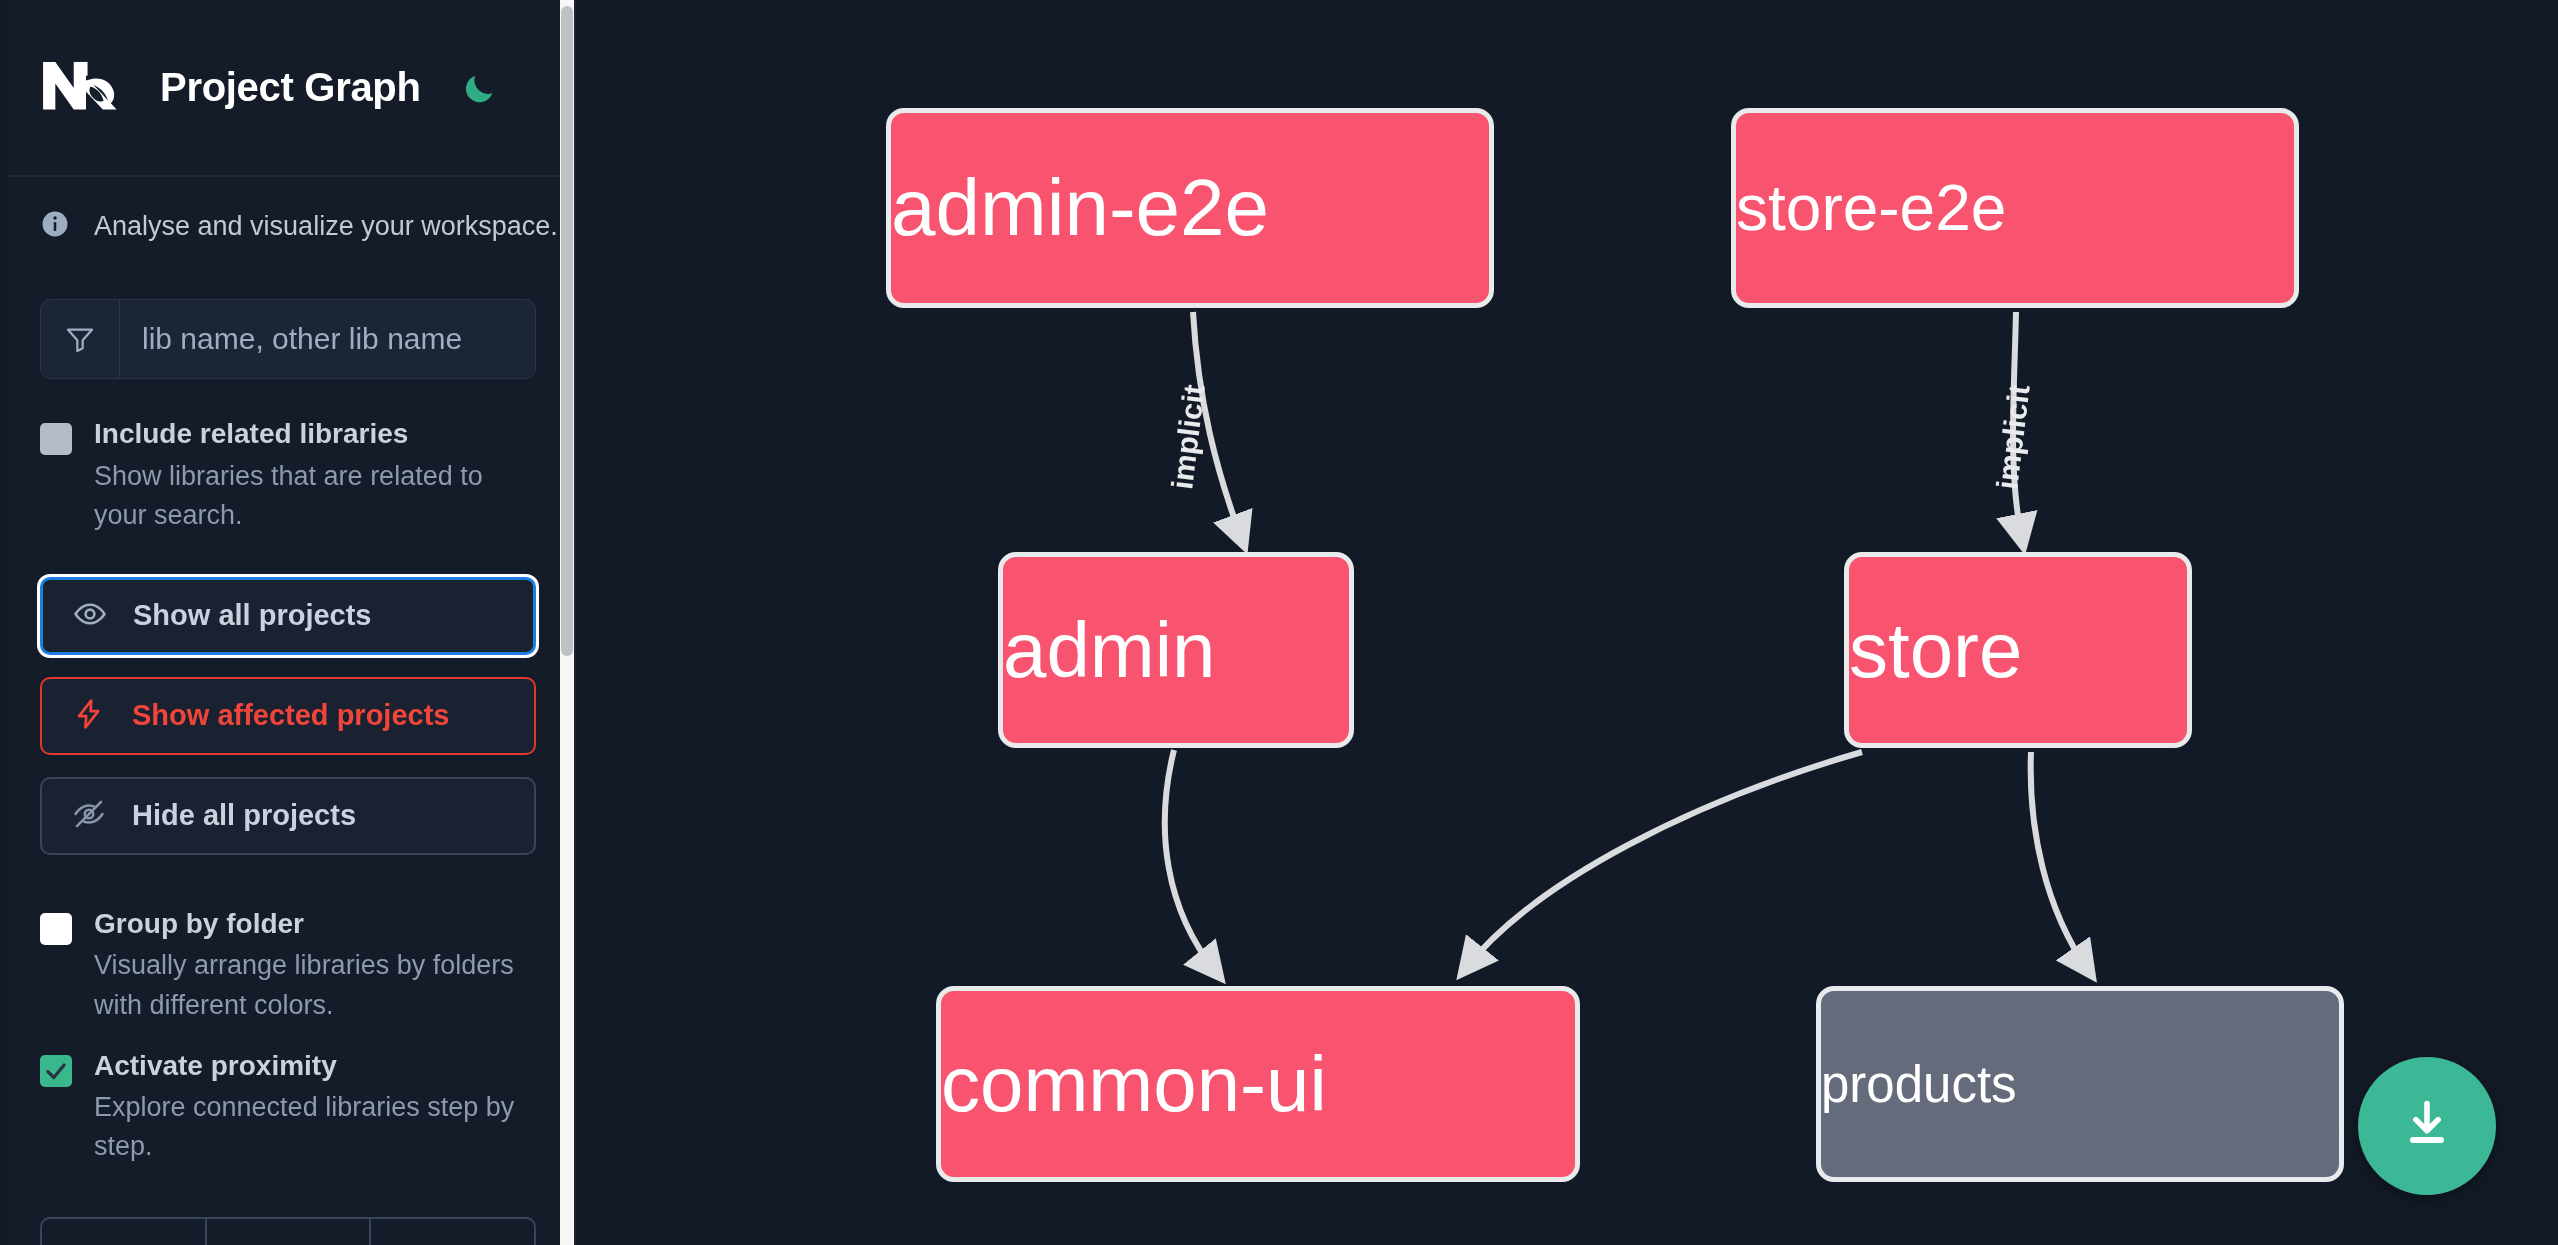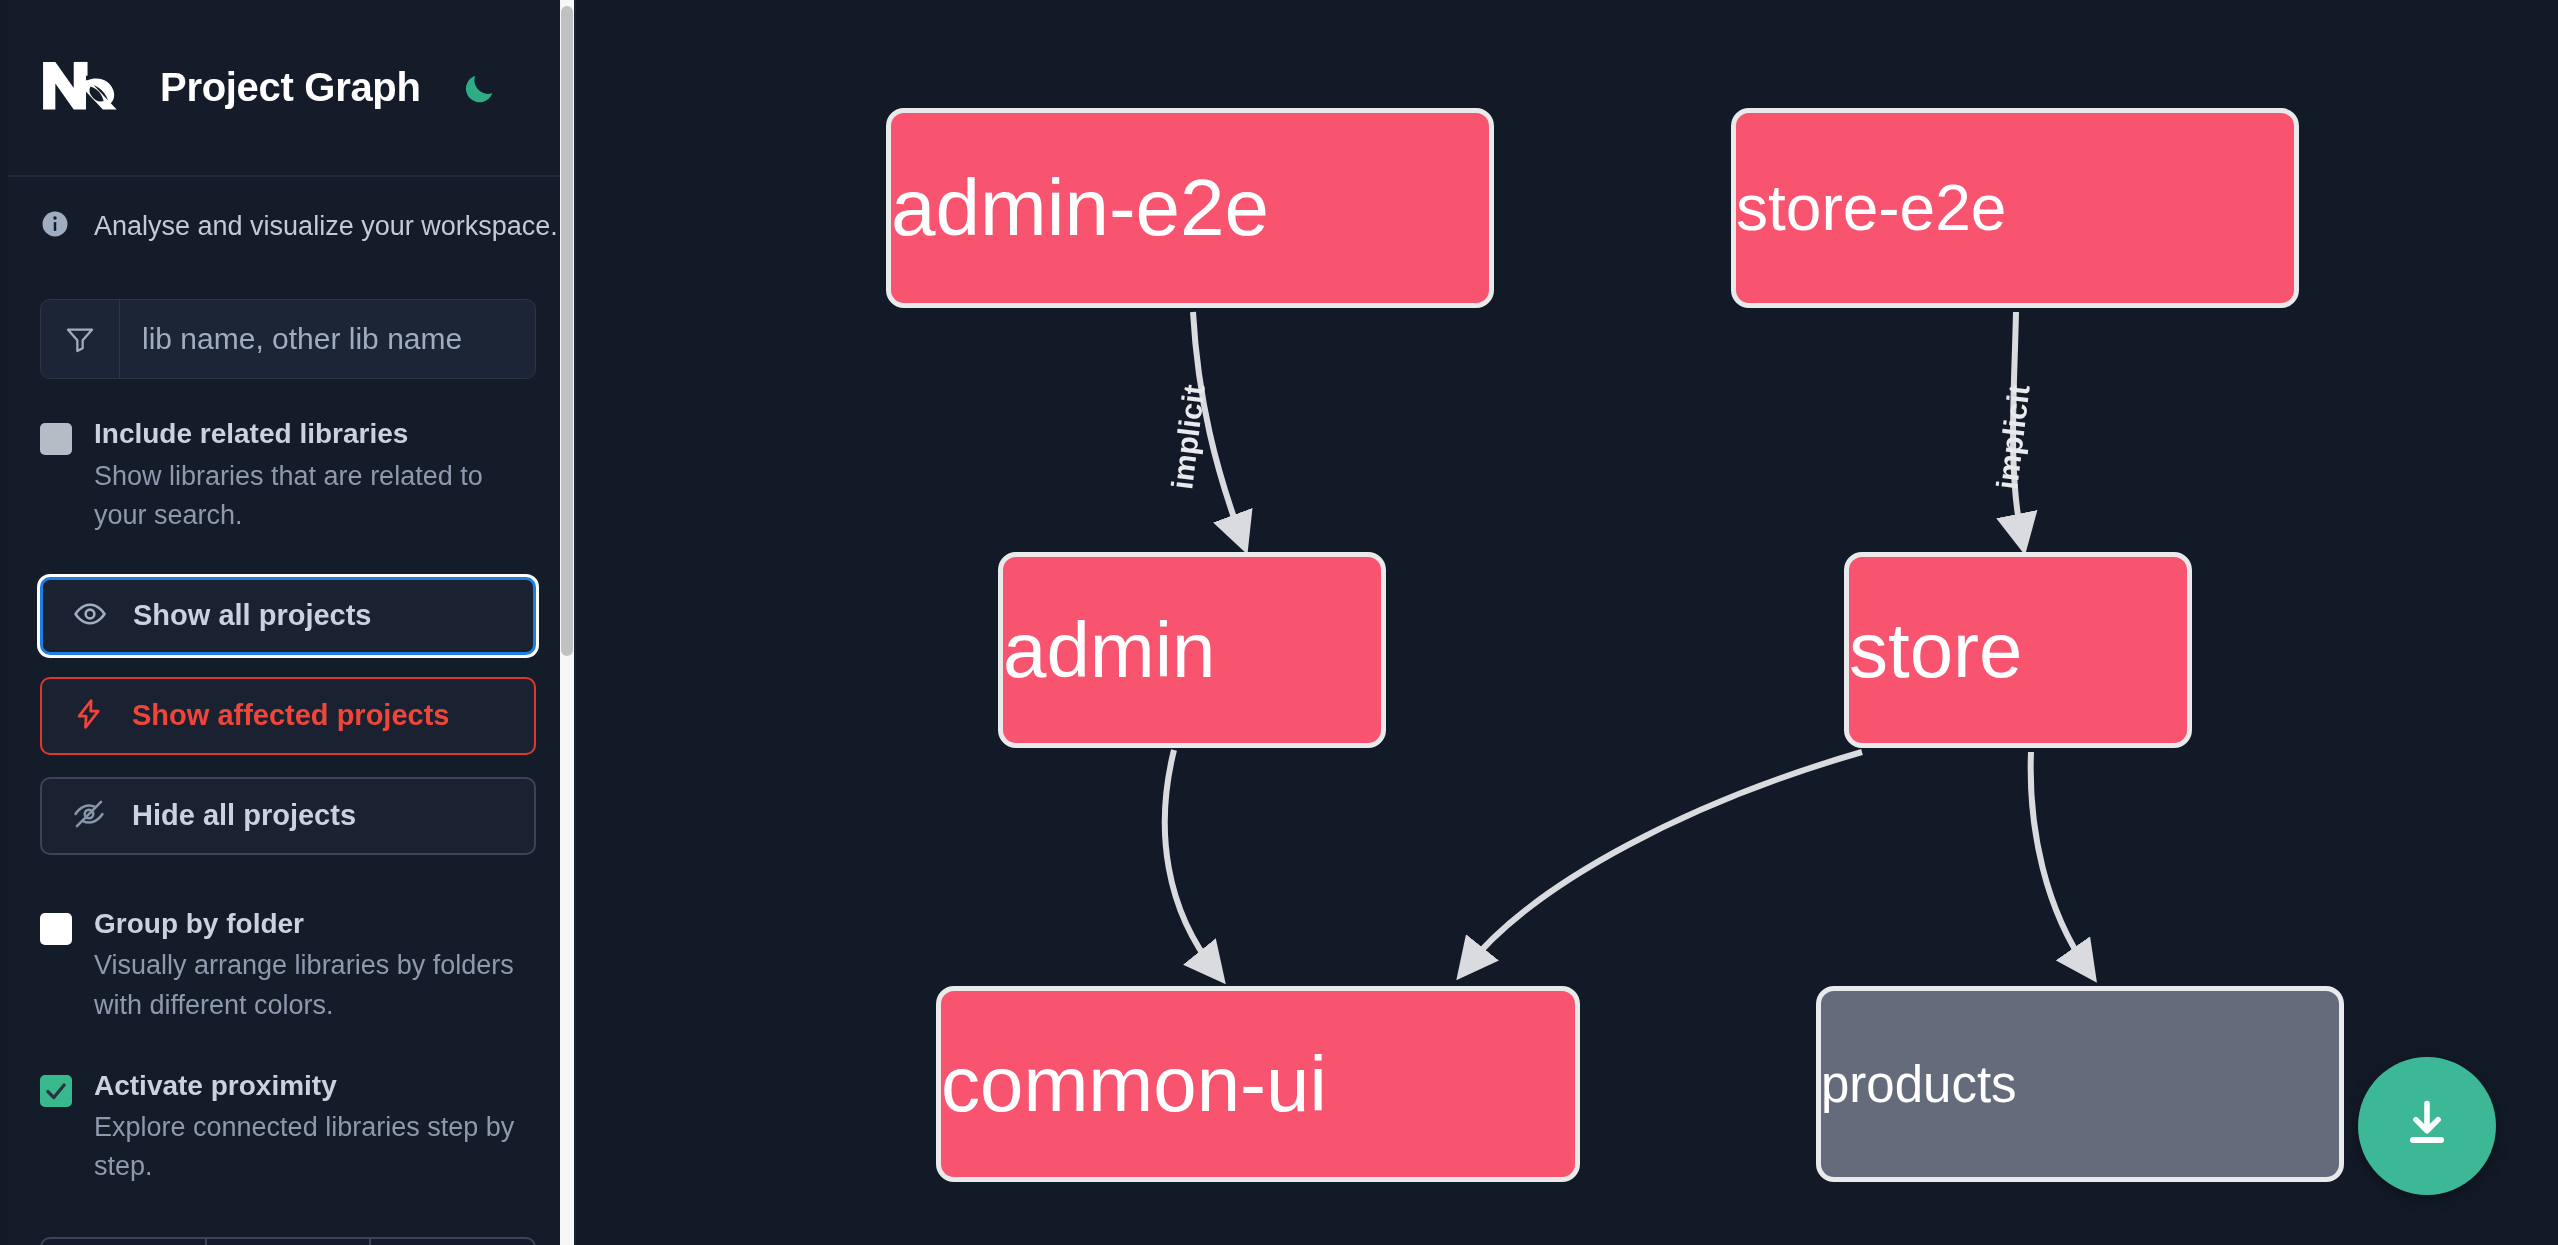--- a/index.html
+++ b/index.html
@@ -206,21 +206,21 @@
     </div>
 
     <div class="cb-row" style="margin-top:52px;">
       <span class="cb-box white"></span>
       <span class="cb-text">
         <span class="cb-label" style="display:block">Group by folder</span>
         <span class="cb-desc" style="display:block">Visually arrange libraries by folders with different colors.</span>
       </span>
     </div>
 
-    <div class="cb-row" style="margin-top:44px;">
+    <div class="cb-row" style="margin-top:24px;">
       <span class="cb-box green">
         <svg viewBox="0 0 24 24" width="26" height="26" xmlns="http://www.w3.org/2000/svg">
           <path d="M4.5 12.5 10 18 19.5 6.5" fill="none" stroke="#2A3243" stroke-width="3" stroke-linecap="round" stroke-linejoin="round"></path>
         </svg>
       </span>
       <span class="cb-text">
         <span class="cb-label" style="display:block">Activate proximity</span>
         <span class="cb-desc" style="display:block">Explore connected libraries step by step.</span>
       </span>
     </div>
@@ -258,21 +258,21 @@
   </svg>
 
   <div class="gnode" style="left:310px;top:108px;width:608px;height:200px;background:#F8546F;">
     <span class="gnode-label" style="font-size:80px;">admin-e2e</span>
   </div>
 
   <div class="gnode" style="left:1155px;top:108px;width:568px;height:200px;background:#F8546F;">
     <span class="gnode-label" style="font-size:64px;">store-e2e</span>
   </div>
 
-  <div class="gnode" style="left:422px;top:552px;width:388px;height:196px;background:#F8546F;">
+  <div class="gnode" style="left:422px;top:552px;width:356px;height:196px;background:#F8546F;">
     <span class="gnode-label" style="font-size:78px;">admin</span>
   </div>
 
   <div class="gnode" style="left:1268px;top:552px;width:348px;height:196px;background:#F8546F;">
     <span class="gnode-label" style="font-size:78px;">store</span>
   </div>
 
   <div class="gnode" style="left:360px;top:986px;width:644px;height:196px;background:#F8546F;">
     <span class="gnode-label" style="font-size:78px;">common-ui</span>
   </div>

